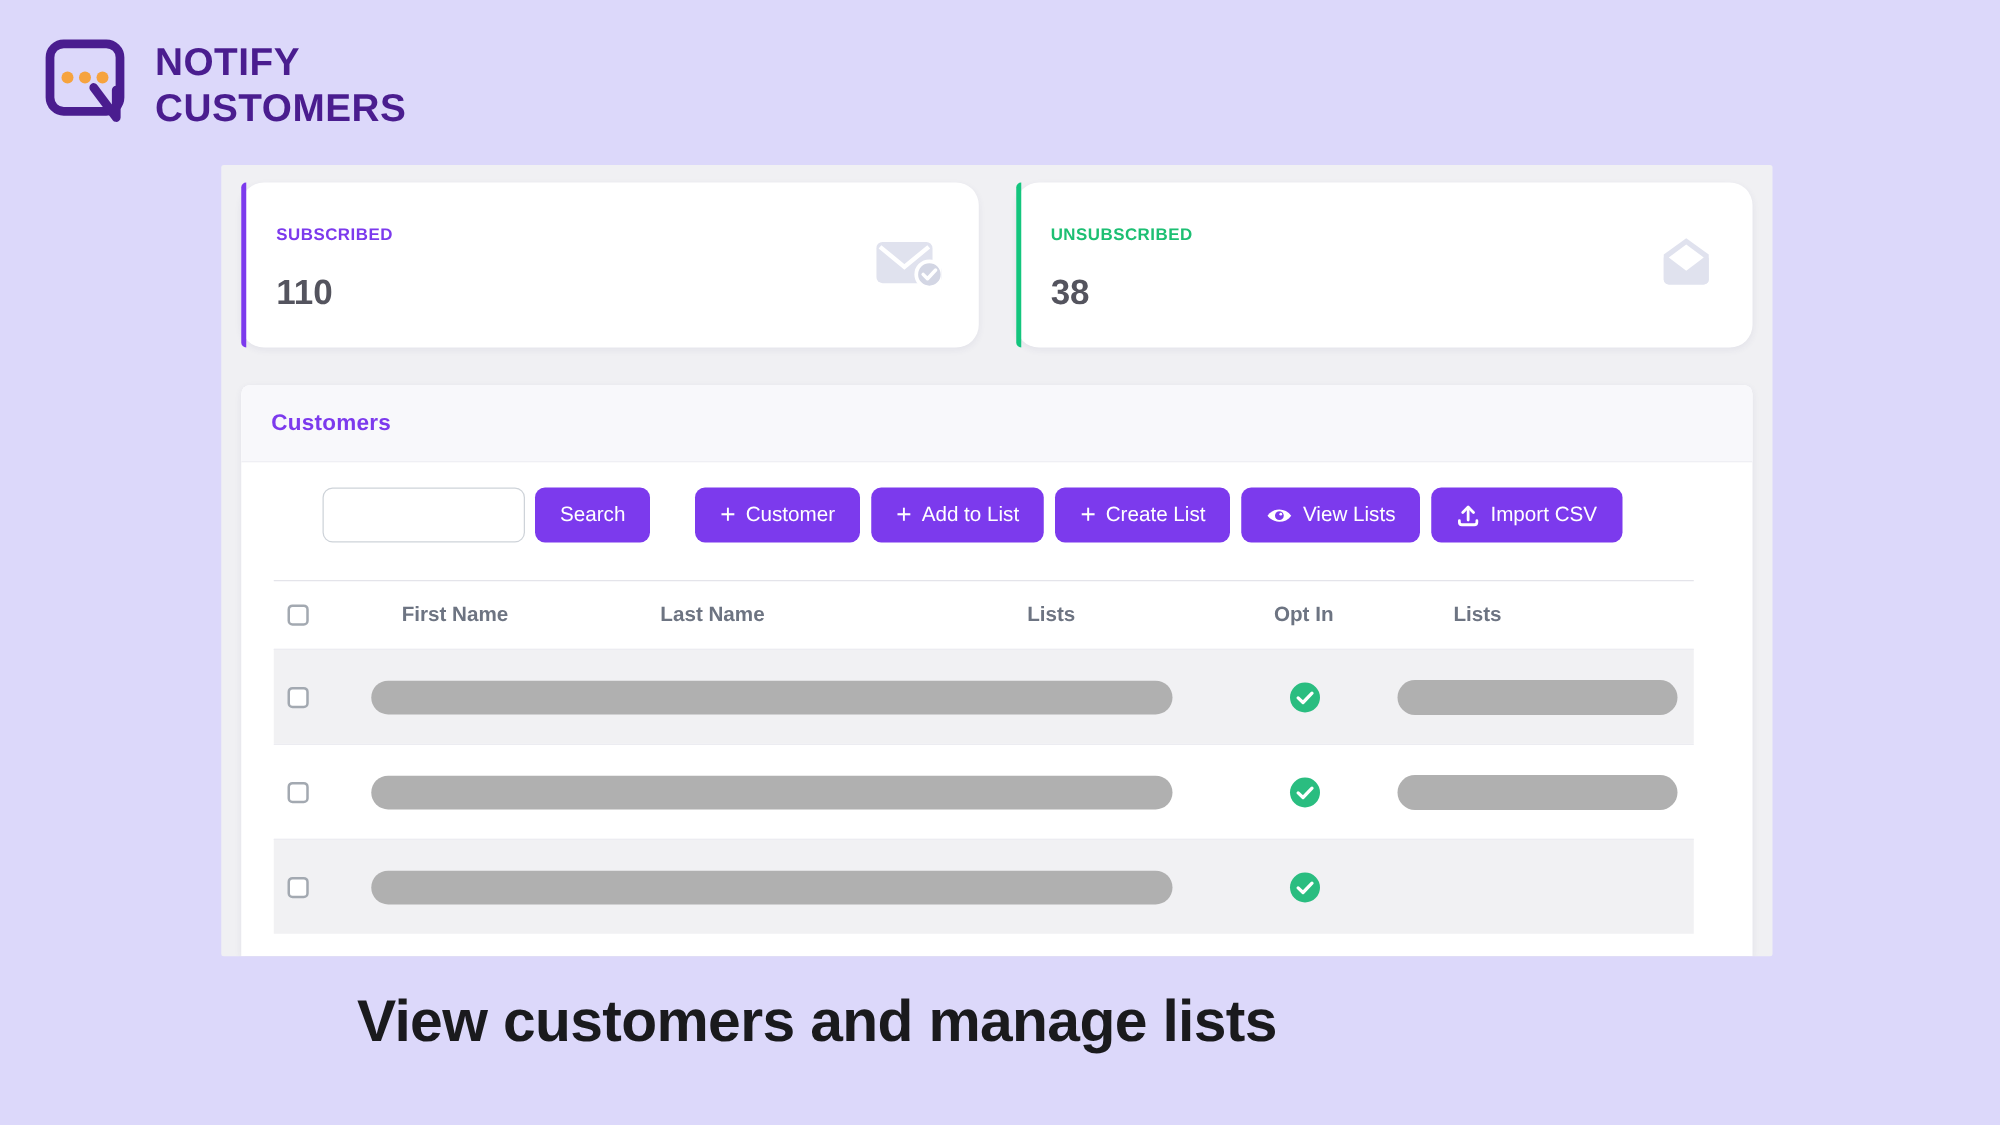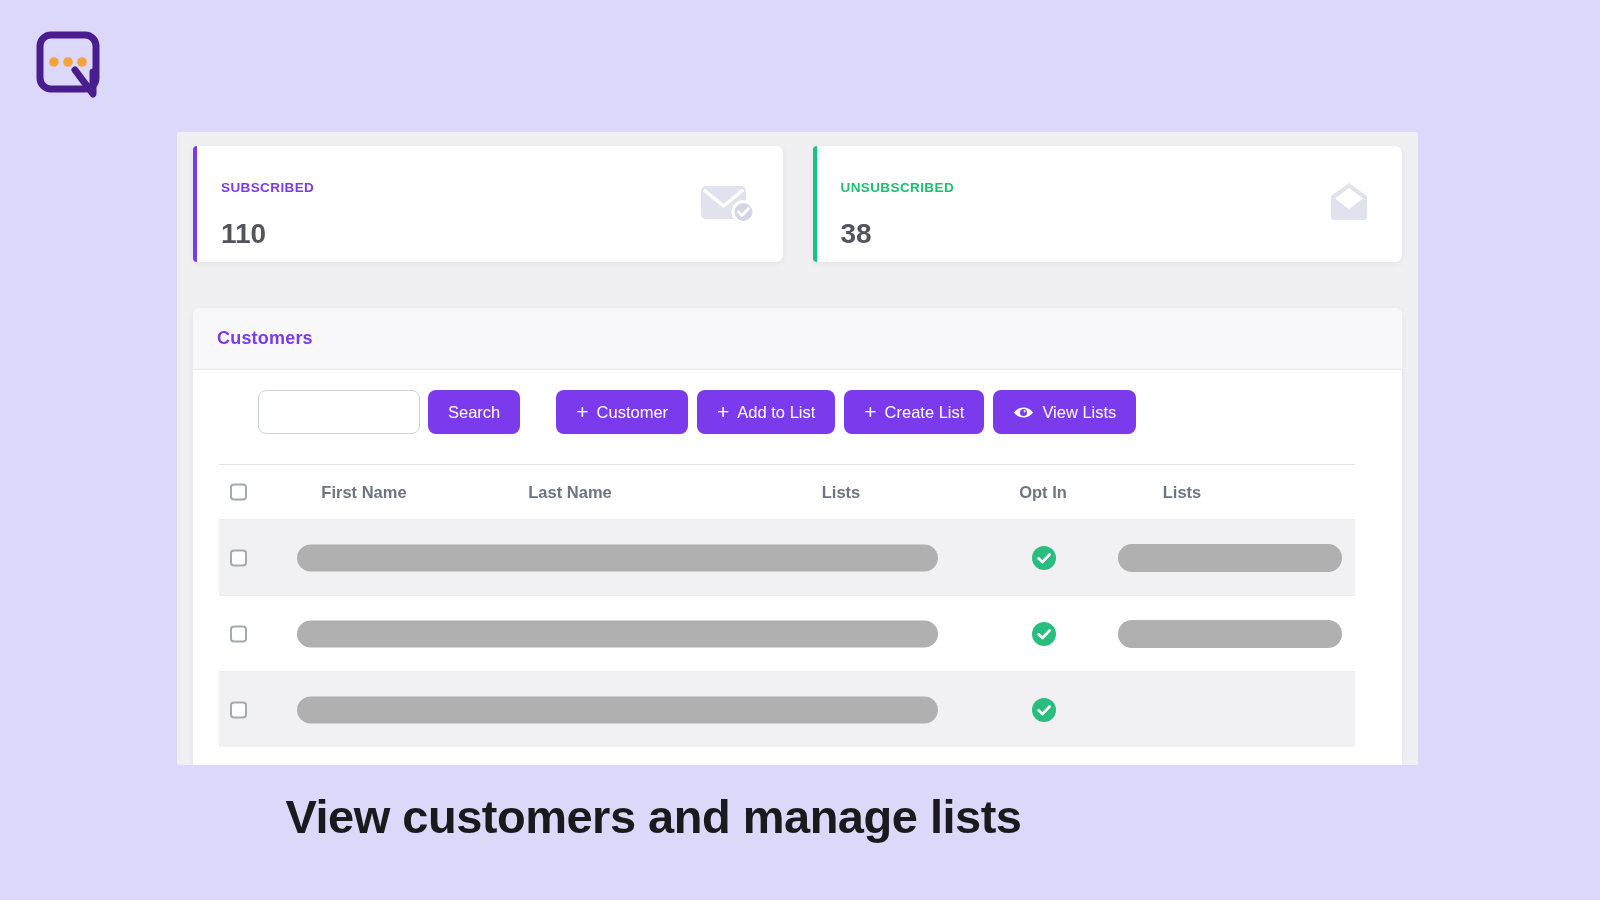--- a/index.html
+++ b/index.html
@@ -31,21 +31,21 @@
   .logo{position:absolute;left:33px;top:26px;display:flex;align-items:center;}
   .logo-text{margin-left:21px;color:var(--logo-purple);font-weight:800;
     font-size:31px;line-height:37px;letter-spacing:0.4px;}
 
   
   .app{position:absolute;left:177px;top:132px;width:1241px;height:633px;
     background:var(--app-bg);overflow:hidden;border-radius:2px;}
 
   
   .cards{position:absolute;left:16px;top:14px;width:1209px;display:flex;gap:30px;}
-  .card{flex:1;height:116px;background:#fff;border-radius:7px;position:relative;
+  .card{flex:1;height:132px;background:#fff;border-radius:18px;position:relative;
     box-shadow:0 2px 6px rgba(50,50,110,0.07);}
   .card .accent{position:absolute;left:0;top:0;bottom:0;width:4px;
     border-radius:7px 0 0 7px;}
   .card.subscribed .accent{background:var(--purple);}
   .card.unsubscribed .accent{background:#13c57d;}
   .card-label{position:absolute;left:28px;top:34px;font-size:13.5px;font-weight:700;
     letter-spacing:0.4px;}
   .card.subscribed .card-label{color:var(--purple);}
   .card.unsubscribed .card-label{color:var(--green);}
   .card-value{position:absolute;left:28px;top:72px;font-size:28px;font-weight:700;
@@ -99,20 +99,24 @@
 <div class="logo">
   <span>
     <svg width="70" height="78" viewBox="0 0 70 78">
       <rect x="7" y="9" width="56" height="54" rx="11" fill="none" stroke="#4a1d8f" stroke-width="7"></rect>
       <path d="M42,44 L60,68 L60,46" fill="none" stroke="#4a1d8f" stroke-width="7" stroke-linecap="round" stroke-linejoin="round"></path>
       <circle cx="21" cy="36" r="4.8" fill="#f6a33e"></circle>
       <circle cx="35" cy="36" r="4.8" fill="#f6a33e"></circle>
       <circle cx="49" cy="36" r="4.8" fill="#f6a33e"></circle>
     </svg>
   </span>
+  <div class="logo-text">
+    <div>NOTIFY</div>
+    <div>CUSTOMERS</div>
+  </div>
 </div>
 
 <div class="app">
 
   <div class="cards">
     <div class="card subscribed">
       <div class="accent"></div>
       <div class="card-label">SUBSCRIBED</div>
       <div class="card-value">110</div>
       <span class="card-icon">
@@ -163,20 +167,30 @@
         </button>
         <button class="btn">
           <span style="display:flex;">
             <svg width="21" height="15" viewBox="0 0 21 15">
               <path d="M1,7.5 C5.7,0.9 15.3,0.9 20,7.5 C15.3,14.1 5.7,14.1 1,7.5 Z" fill="#ffffff"></path>
               <circle cx="10.5" cy="7.5" r="3.5" fill="#7c3aed"></circle>
               <circle cx="11.6" cy="6.3" r="1.1" fill="#ffffff"></circle>
             </svg>
           </span>
           <span>View Lists</span>
+        </button>
+        <button class="btn">
+          <span style="display:flex;">
+            <svg width="19" height="19" viewBox="0 0 19 19">
+              <path d="M9.5,13 L9.5,3.2" fill="none" stroke="#ffffff" stroke-width="2.2" stroke-linecap="round"></path>
+              <path d="M5.2,7 L9.5,2.6 L13.8,7" fill="none" stroke="#ffffff" stroke-width="2.2" stroke-linecap="round" stroke-linejoin="round"></path>
+              <path d="M2.5,13.5 L2.5,14.8 a2,2 0 0 0 2,2 L14.5,16.8 a2,2 0 0 0 2,-2 L16.5,13.5" fill="none" stroke="#ffffff" stroke-width="2.2" stroke-linecap="round"></path>
+            </svg>
+          </span>
+          <span>Import CSV</span>
         </button>
       </div>
     </div>
 
     <div class="table">
       <div class="thead">
         <input type="checkbox" class="cbx" style="">
         <span class="th" style="left:145px;">First Name</span>
         <span class="th" style="left:351px;">Last Name</span>
         <span class="th" style="left:622px;">Lists</span>

